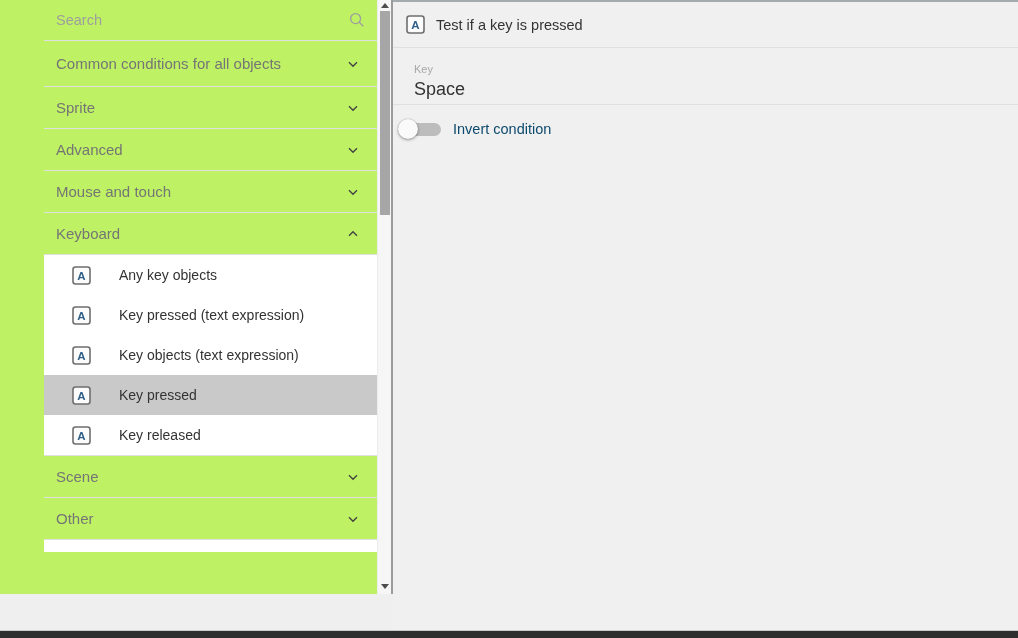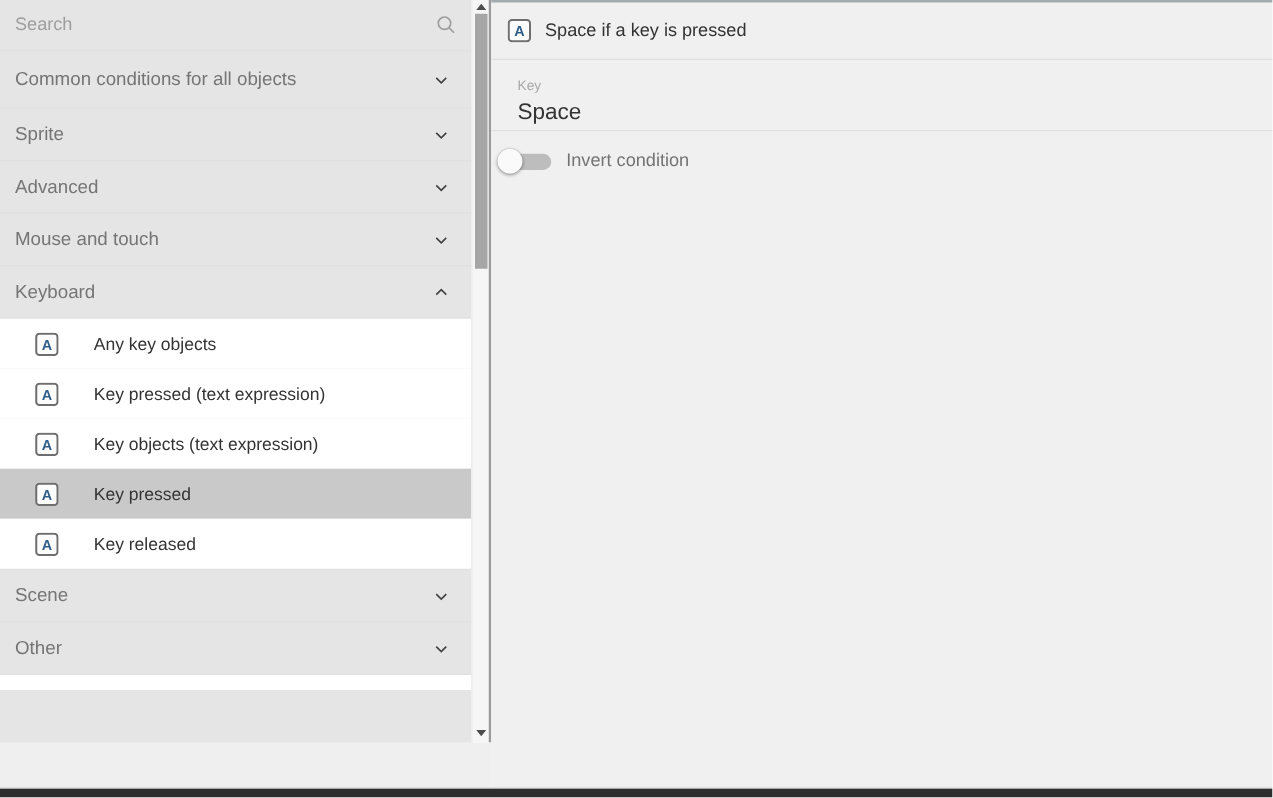--- a/index.html
+++ b/index.html
@@ -2,21 +2,21 @@
 <html><head>
 <meta charset="utf-8">
 <style>
   * { margin:0; padding:0; box-sizing:border-box; }
   html,body { width:1018px; height:638px; overflow:hidden;
     font-family:"Liberation Sans", sans-serif; background:#ffffff; }
   #app { position:relative; width:1018px; height:638px; background:#ffffff; }
 
   
   .sidebar { position:absolute; left:0; top:0; width:377px; height:602px;
-    background:#e5e5e5; display:flex; flex-direction:column; overflow:hidden; }
+    background:#bef264; display:flex; flex-direction:column; overflow:hidden;padding-left:44px; }
   .search-row { height:41px; flex:0 0 41px; border-bottom:1px solid #e0e0e0;
     display:flex; align-items:center; padding:0 12px; }
   .search-row input { flex:1; border:none; outline:none; background:transparent;
     font-family:"Liberation Sans", sans-serif; font-size:14.5px; color:#333; }
   .search-row input::placeholder { color:#9e9e9e; opacity:1; }
   .section-row { height:42px; flex:0 0 42px; border-bottom:1px solid #e0e0e0;
     display:flex; align-items:center; justify-content:space-between;
     padding:0 16px 0 12px; color:#757575; font-size:15px; cursor:pointer; }
   .section-row.first { height:46px; flex:0 0 46px; }
   .chev { width:16px; height:16px; flex:0 0 16px; }
@@ -56,21 +56,21 @@
     padding:15px 0 0 21px; }
   .field-label { font-size:11px; color:#a8a8a8; }
   .field-value { font-size:18px; color:#333333; margin-top:4px; cursor:text; }
   .toggle-row { display:flex; align-items:center; padding:14px 0 0 5px; }
   .switch { position:relative; width:44px; height:20px; flex:0 0 44px; cursor:pointer; }
   .switch .track { position:absolute; left:7px; top:3.5px; width:36px; height:13px;
     border-radius:7px; background:#bdbdbd; }
   .switch .knob { position:absolute; left:0; top:0; width:20px; height:20px;
     border-radius:50%; background:#fafafa;
     box-shadow:0 1px 3px rgba(0,0,0,0.38), 0 0 1px rgba(0,0,0,0.25); }
-  .toggle-label { margin-left:11px; font-size:14.5px; color:#737373; }
+  .toggle-label { margin-left:11px; font-size:14.5px; color:#0c4a6e; }
 
   
   .footer-strip { position:absolute; left:0; top:594px; width:393px; height:37px;
     background:#efefef; }
   .bottom-line { position:absolute; left:0; top:629.5px; width:1018px; height:1.5px;
     background:#cccccc; }
   .bottom-bar { position:absolute; left:0; top:631px; width:1018px; height:7px;
     background:#2e2e2e; }
 </style>
 </head>
@@ -197,21 +197,21 @@
 
   <div class="v-divider"></div>
 
   <div class="right-panel">
 
     <div class="panel-header">
       <svg class="key-icon" viewBox="0 0 19 19" width="19" height="19">
         <rect x="1" y="1" width="17" height="17" rx="2.5" fill="#fcfcfc" stroke="#6e6e6e" stroke-width="1.6"></rect>
         <text x="9.5" y="13.8" text-anchor="middle" font-size="11.5" font-weight="bold" font-family="Liberation Sans, sans-serif" fill="#2f5e88">A</text>
         </svg>
-      <span class="panel-title">Space if a key is pressed</span>
+      <span class="panel-title">Test if a key is pressed</span>
     </div>
 
     <div class="field-block">
       <div class="field-label">Key</div>
       <div class="field-value">Space</div>
     </div>
 
     <div class="toggle-row">
       <span class="switch">
         <span class="track"></span>

